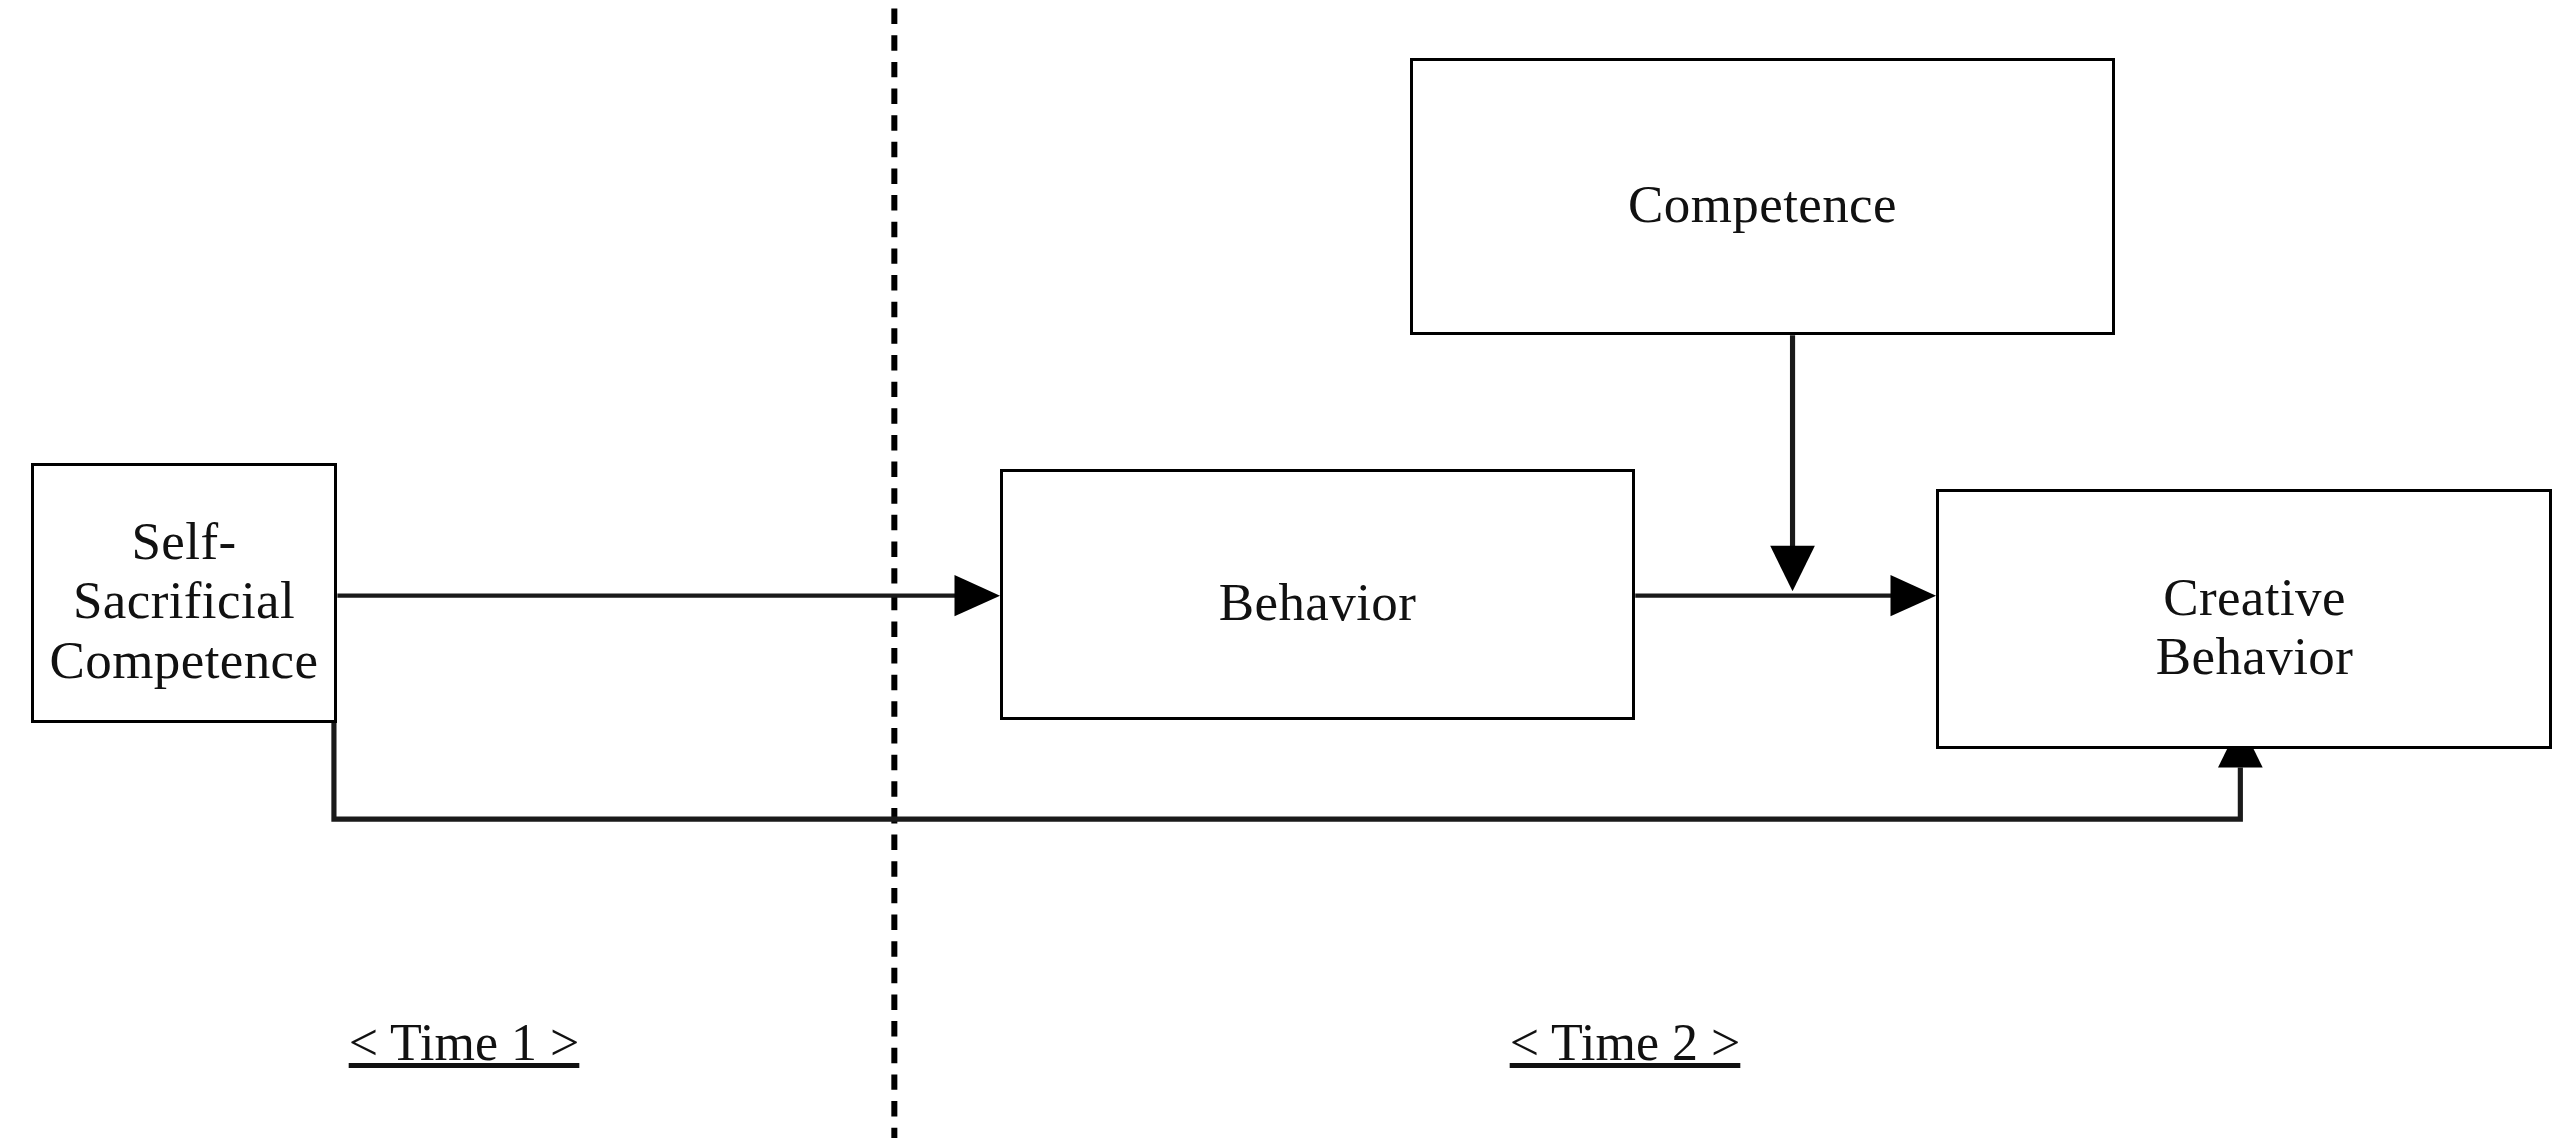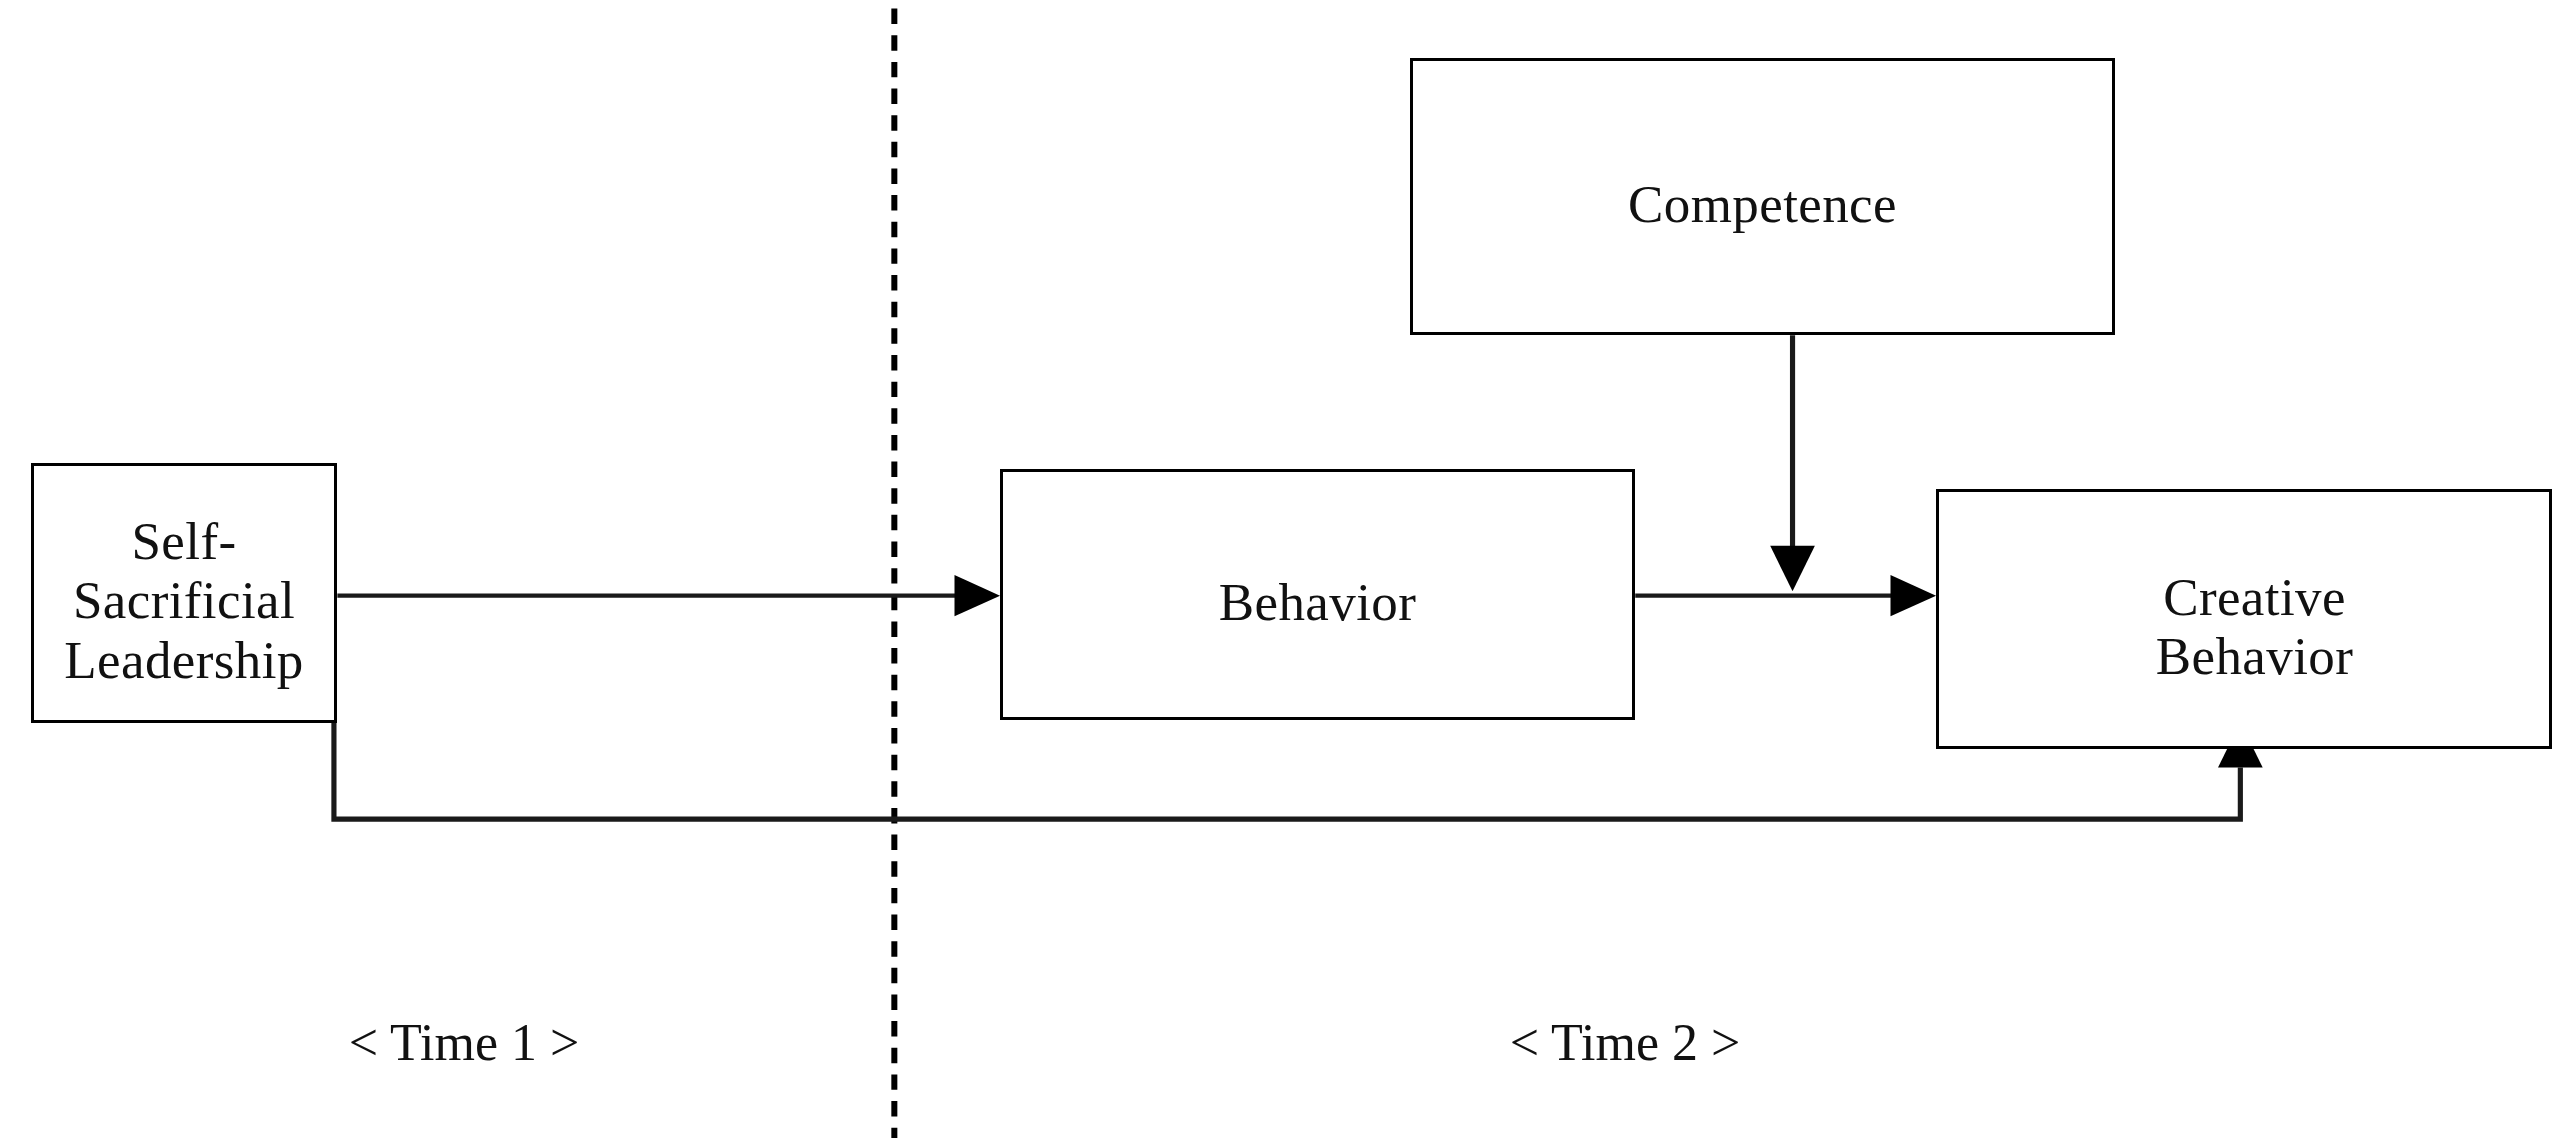--- a/index.html
+++ b/index.html
@@ -52,20 +52,21 @@
     width: 2576px;
     height: 1138px;
     pointer-events: none;
   }
   .time-label {
     position: absolute;
     font-size: 52px;
     color: #111111;
     white-space: nowrap;
     text-align: center;
+    text-decoration: underline;
   }
   #time-label-1 { left: 275px;  top: 1013px; width: 378px; }
   #time-label-2 { left: 1436px; top: 1013px; width: 378px; }
 </style>
 </head>
 <body>
 
 <div id="stage">
 
   <svg id="edges-layer" viewBox="0 0 2996 1324" width="2576" height="1138" xmlns="http://www.w3.org/2000/svg">
@@ -88,21 +89,21 @@
     </g>
 
     <g>
       <path d="M 388 840 L 388 953 L 2606 953 L 2606 893" fill="none" stroke="#1a1a1a" stroke-width="6"></path>
       <polygon points="2606,840 2580,893 2632,893" fill="#000000"></polygon>
     </g>
   </svg>
 
   <div class="node-box" id="box-self-sacrificial-leadership">
     <span class="node-label">Self-Sacrificial
-Leadership</span>
+Competence</span>
   </div>
 
   <div class="node-box" id="box-autonomy">
     <span class="node-label">Behavior</span>
   </div>
 
   <div class="node-box" id="box-competence">
     <span class="node-label">Competence</span>
   </div>
 

